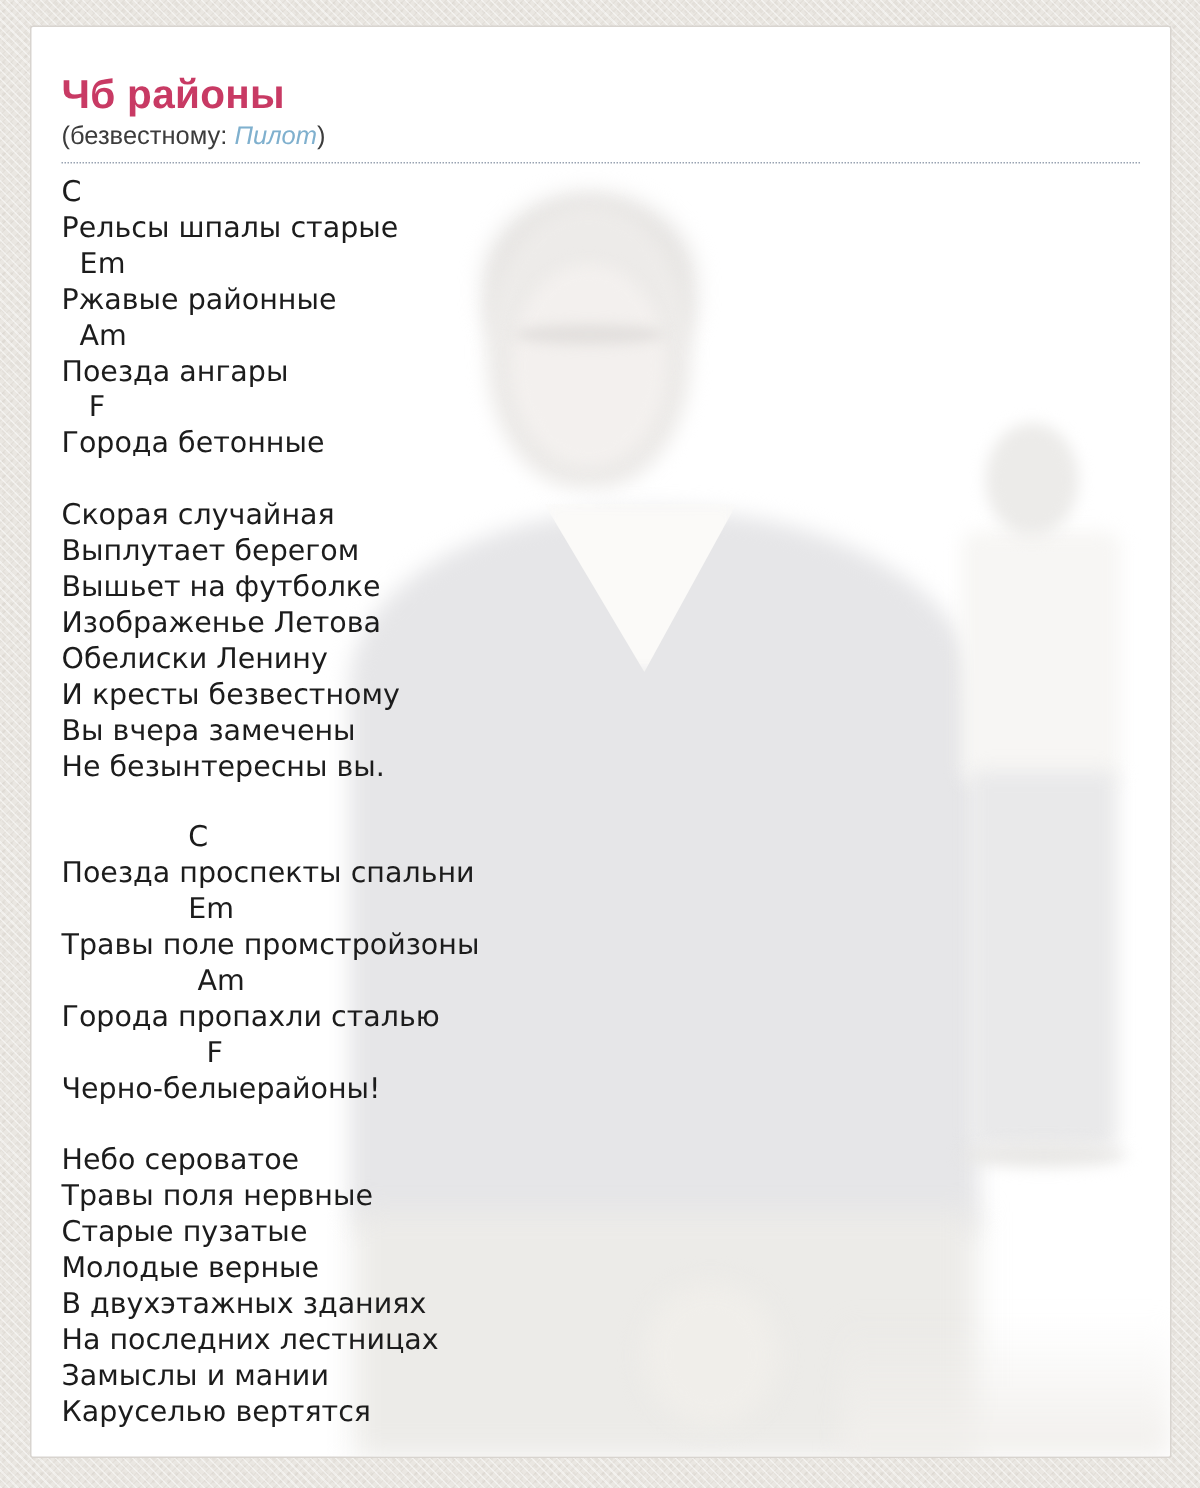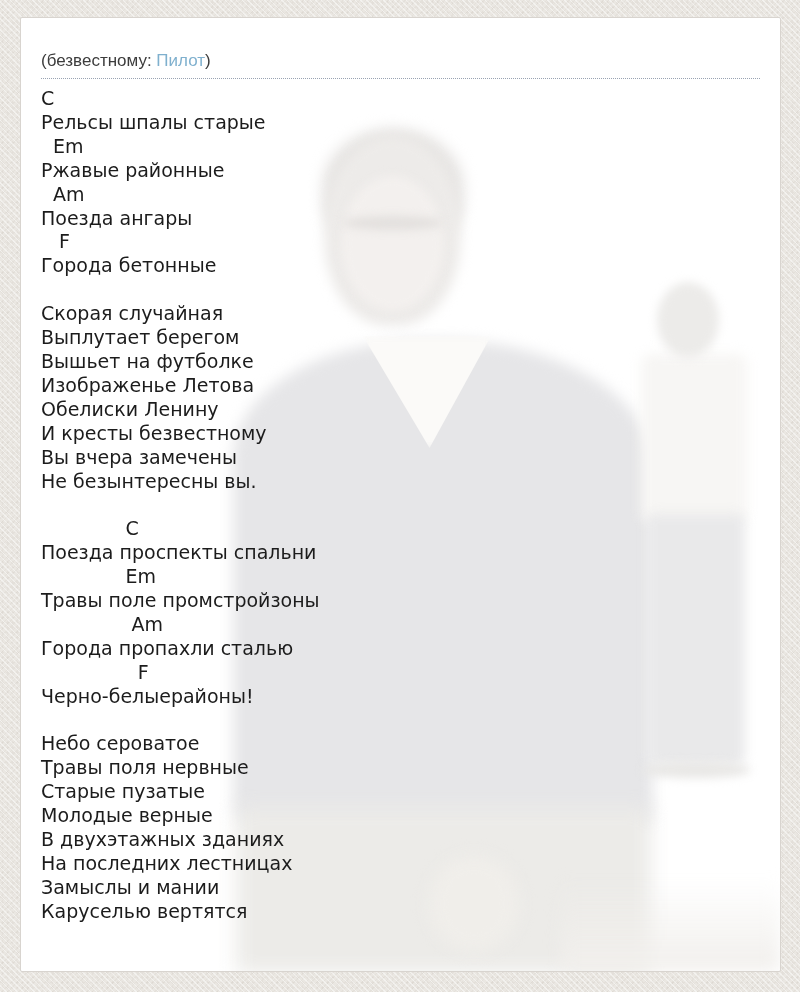--- a/index.html
+++ b/index.html
@@ -35,21 +35,21 @@
   .ph2-shoes {left:620px;top:744px;width:110px;height:16px;background:#e8e7e5;border-radius:50%;filter:blur(5px);}
   .ph-floor  {left:540px;top:860px;width:219px;height:93px;background:linear-gradient(#ffffff00,#f1efec);filter:blur(8px);}
 
   
   .content{position:absolute;inset:0;padding:30px 20px 0 20px;box-sizing:border-box;}
   .song-title{
     margin:0;font-size:27px;line-height:30px;font-weight:bold;
     color:var(--title-color,#c83a64);letter-spacing:.2px;
   }
   .subtitle{font-size:17px;line-height:22px;color:#3c3c3c;margin-top:2px;padding-bottom:6px;}
-  .artist-link{color:var(--artist-link-color,#7fb0ce);text-decoration:none;cursor:pointer;}
+  .artist-link{color:var(--artist-link-color,#7fb0ce);text-decoration:none;cursor:pointer;font-style:italic;}
   .separator{border-bottom:1px dotted #99a3b2;}
   .lyrics{
     margin-top:8px;
     font-family:"DejaVu Sans", sans-serif;
     font-size:19px;line-height:23.9px;
     color:var(--text-color,#1c1c1c);
     white-space:pre;
   }
   .lyrics .line{min-height:23.9px;}
 </style>
@@ -68,18 +68,19 @@
     <div class="ph-pants"></div>
     <div class="ph-hand"></div>
     <div class="ph2-shirt"></div>
     <div class="ph2-head"></div>
     <div class="ph2-pants"></div>
     <div class="ph2-shoes"></div>
     <div class="ph-floor"></div>
   </div>
 
   <div class="content">
+    <h1 class="song-title">Чб районы</h1>
     <div class="subtitle"><span>(безвестному: </span><a class="artist-link">Пилот</a><span>)</span></div>
     <div class="separator"></div>
     <div class="lyrics"><div class="line chord">C</div><div class="line lyric">Рельсы шпалы старые</div><div class="line chord">  Em</div><div class="line lyric">Ржавые районные</div><div class="line chord">  Am</div><div class="line lyric">Поезда ангары</div><div class="line chord">   F</div><div class="line lyric">Города бетонные</div><div class="line blank">&nbsp;</div><div class="line lyric">Скорая случайная</div><div class="line lyric">Выплутает берегом</div><div class="line lyric">Вышьет на футболке</div><div class="line lyric">Изображенье Летова</div><div class="line lyric">Обелиски Ленину</div><div class="line lyric">И кресты безвестному</div><div class="line lyric">Вы вчера замечены</div><div class="line lyric">Не безынтересны вы.</div><div class="line blank">&nbsp;</div><div class="line chord">              C</div><div class="line lyric">Поезда проспекты спальни</div><div class="line chord">              Em</div><div class="line lyric">Травы поле промстройзоны</div><div class="line chord">               Am</div><div class="line lyric">Города пропахли сталью</div><div class="line chord">                F</div><div class="line lyric">Черно-белыерайоны!</div><div class="line blank">&nbsp;</div><div class="line lyric">Небо сероватое</div><div class="line lyric">Травы поля нервные</div><div class="line lyric">Старые пузатые</div><div class="line lyric">Молодые верные</div><div class="line lyric">В двухэтажных зданиях</div><div class="line lyric">На последних лестницах</div><div class="line lyric">Замыслы и мании</div><div class="line lyric">Каруселью вертятся</div></div>
   </div>
 
 </div>
 
 </body></html>

